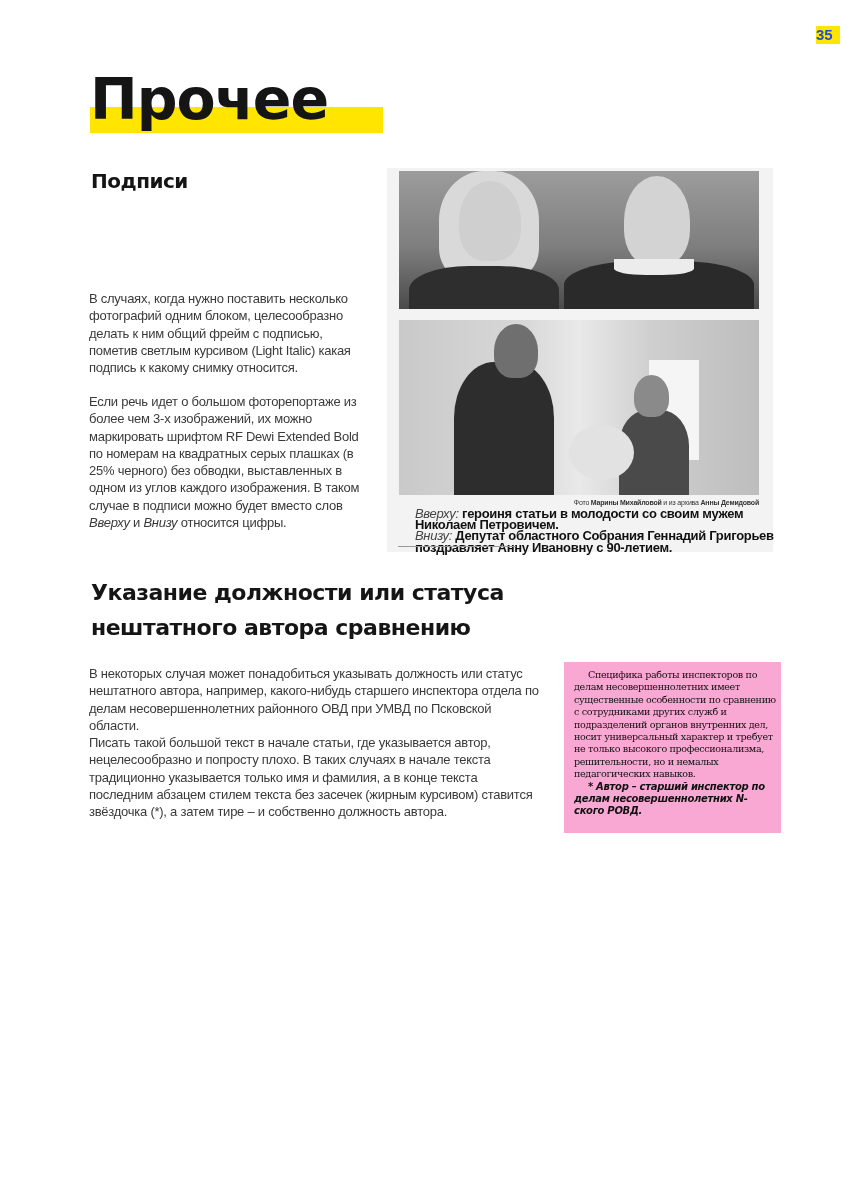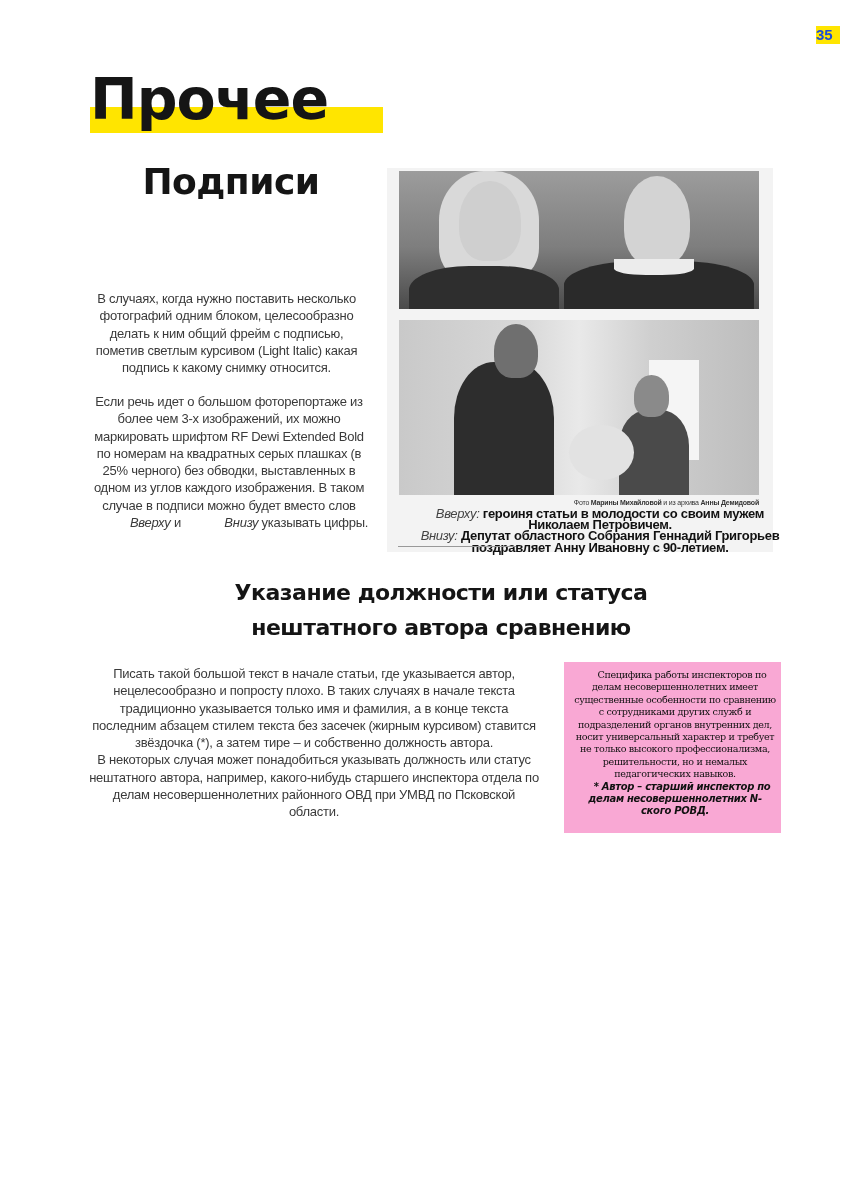--- a/index.html
+++ b/index.html
@@ -1,15 +1,15 @@
 <!DOCTYPE html>
 <html><head>
   <meta charset="utf-8">
   <style>
-    * { box-sizing: border-box; margin: 0; padding: 0; text-align: center; }
+    * { box-sizing: border-box; margin: 0; padding: 0; }
     html, body { width: 849px; height: 1200px; background: #ffffff; overflow: hidden; }
     body { position: relative; font-family: "Liberation Sans", sans-serif; color: #1a1a1a; }
 
     .page-number {
       position: absolute; left: 799px; top: 26px; width: 24px; height: 18px;
       background: #ffe500; font-weight: bold; font-size: 15px; line-height: 18px;
       text-align: left; color: #1d4ed8; margin-left: 17px;
     }
 
     .section-title-wrap { position: absolute; left: 90px; top: 66px; }
@@ -18,29 +18,29 @@
     }
     .section-title {
       position: relative; font-family: "DejaVu Sans", sans-serif; font-weight: bold;
       font-size: 57px; letter-spacing: -1px; line-height: 66px; color: #151515;
     }
 
     .sub-heading {
       position: absolute; font-family: "DejaVu Sans", sans-serif; font-weight: bold;
       color: #151515; letter-spacing: -0.5px;
     }
-    .sub-heading-1 { left: 91px; top: 166px; font-size: 36px; line-height: 31px; width: 280px; }
+    .sub-heading-1 { left: 91px; top: 166px; font-size: 20px; line-height: 31px; width: 280px; }
     .sub-heading-2 { left: 91px; top: 575px; font-size: 22px; line-height: 35px; width: 700px; }
 
     .body-text {
       position: absolute; font-family: "Liberation Sans", sans-serif; font-size: 13px;
       line-height: 17.3px; color: #3a3a3a; letter-spacing: -0.25px;
     }
     .body-text p { margin: 0; }
-    .body-text em { font-style: italic; margin-left: 40px; }
+    .body-text em { font-style: italic; }
     .para-1 { left: 89px; top: 290px; width: 275px; }
     .para-2 { left: 89px; top: 393px; width: 280px; }
     .para-3 { left: 89px; top: 665px; width: 450px; }
 
     .photo-frame {
       position: absolute; left: 387px; top: 168px; width: 386px; height: 384px; background: #f3f3f3;
     }
     .photo {
       position: absolute; background: #888; overflow: hidden;
     }
@@ -106,21 +106,21 @@
 <h2 class="sub-heading sub-heading-1">
   <span>Подписи</span><br>
   <br>
 </h2>
 
 <div class="body-text para-1">
   <p>В случаях, когда нужно поставить несколько фотографий одним блоком, целесообразно делать к ним общий фрейм с подписью, пометив светлым курсивом (Light Italic) какая подпись к какому снимку относится.</p>
 </div>
 
 <div class="body-text para-2">
-  <p><span>Если речь идет о большом фоторепортаже из более чем 3-х изображений, их можно маркировать шрифтом RF Dewi Extended Bold по номерам на квадратных серых плашках (в 25% черного) без обводки, выставленных в одном из углов каждого изображения. В таком случае в подписи можно будет вместо слов </span><em>Вверху</em><span> и </span><em>Внизу</em><span> указывать цифры.</span></p>
+  <p><span>Если речь идет о большом фоторепортаже из более чем 3-х изображений, их можно маркировать шрифтом RF Dewi Extended Bold по номерам на квадратных серых плашках (в 25% черного) без обводки, выставленных в одном из углов каждого изображения. В таком случае в подписи можно будет вместо слов </span><em>Вверху</em><span> и </span><em>Внизу</em><span> относится цифры.</span></p>
 </div>
 
 <div class="photo-frame">
   <div class="photo photo-top">
     <div class="fig hair-left"></div>
     <div class="fig face-left"></div>
     <div class="fig body-left"></div>
     <div class="fig face-right"></div>
     <div class="fig body-right"></div>
     <div class="fig collar-right"></div>
@@ -140,22 +140,22 @@
   </div>
   <div class="caption-rule"></div>
 </div>
 
 <h2 class="sub-heading sub-heading-2">
   <span>Указание должности или статуса</span><br>
   <span>нештатного автора сравнению</span>
 </h2>
 
 <div class="body-text para-3">
+  <p>В некоторых случая может понадобиться указывать должность или статус нештатного автора, например, какого-нибудь старшего инспектора отдела по делам несовершеннолетних районного ОВД при УМВД по Псковской области.</p>
   <p>Писать такой большой текст в начале статьи, где указывается автор, нецелесообразно и попросту плохо. В таких случаях в начале текста традиционно указывается только имя и фамилия, а в конце текста последним абзацем стилем текста без засечек (жирным курсивом) ставится звёздочка (*), а затем тире – и собственно должность автора.</p>
-  <p>В некоторых случая может понадобиться указывать должность или статус нештатного автора, например, какого-нибудь старшего инспектора отдела по делам несовершеннолетних районного ОВД при УМВД по Псковской области.</p>
 </div>
 
 <div class="sample-box">
   <div class="sample-text">
     <span class="indent"></span><span>Специфика работы инспекторов по делам несовершеннолетних имеет существенные особенности по сравнению с сотрудниками других служб и подразделений органов внутренних дел, носит универсальный характер и требует не только высокого профессионализма, решительности, но и немалых педагогических навыков.</span><br>
     <span class="indent"></span><span class="sample-author">* Автор – старший инспектор по делам несовершеннолетних N-ского РОВД.</span>
   </div>
 </div>
 
 </body></html>

